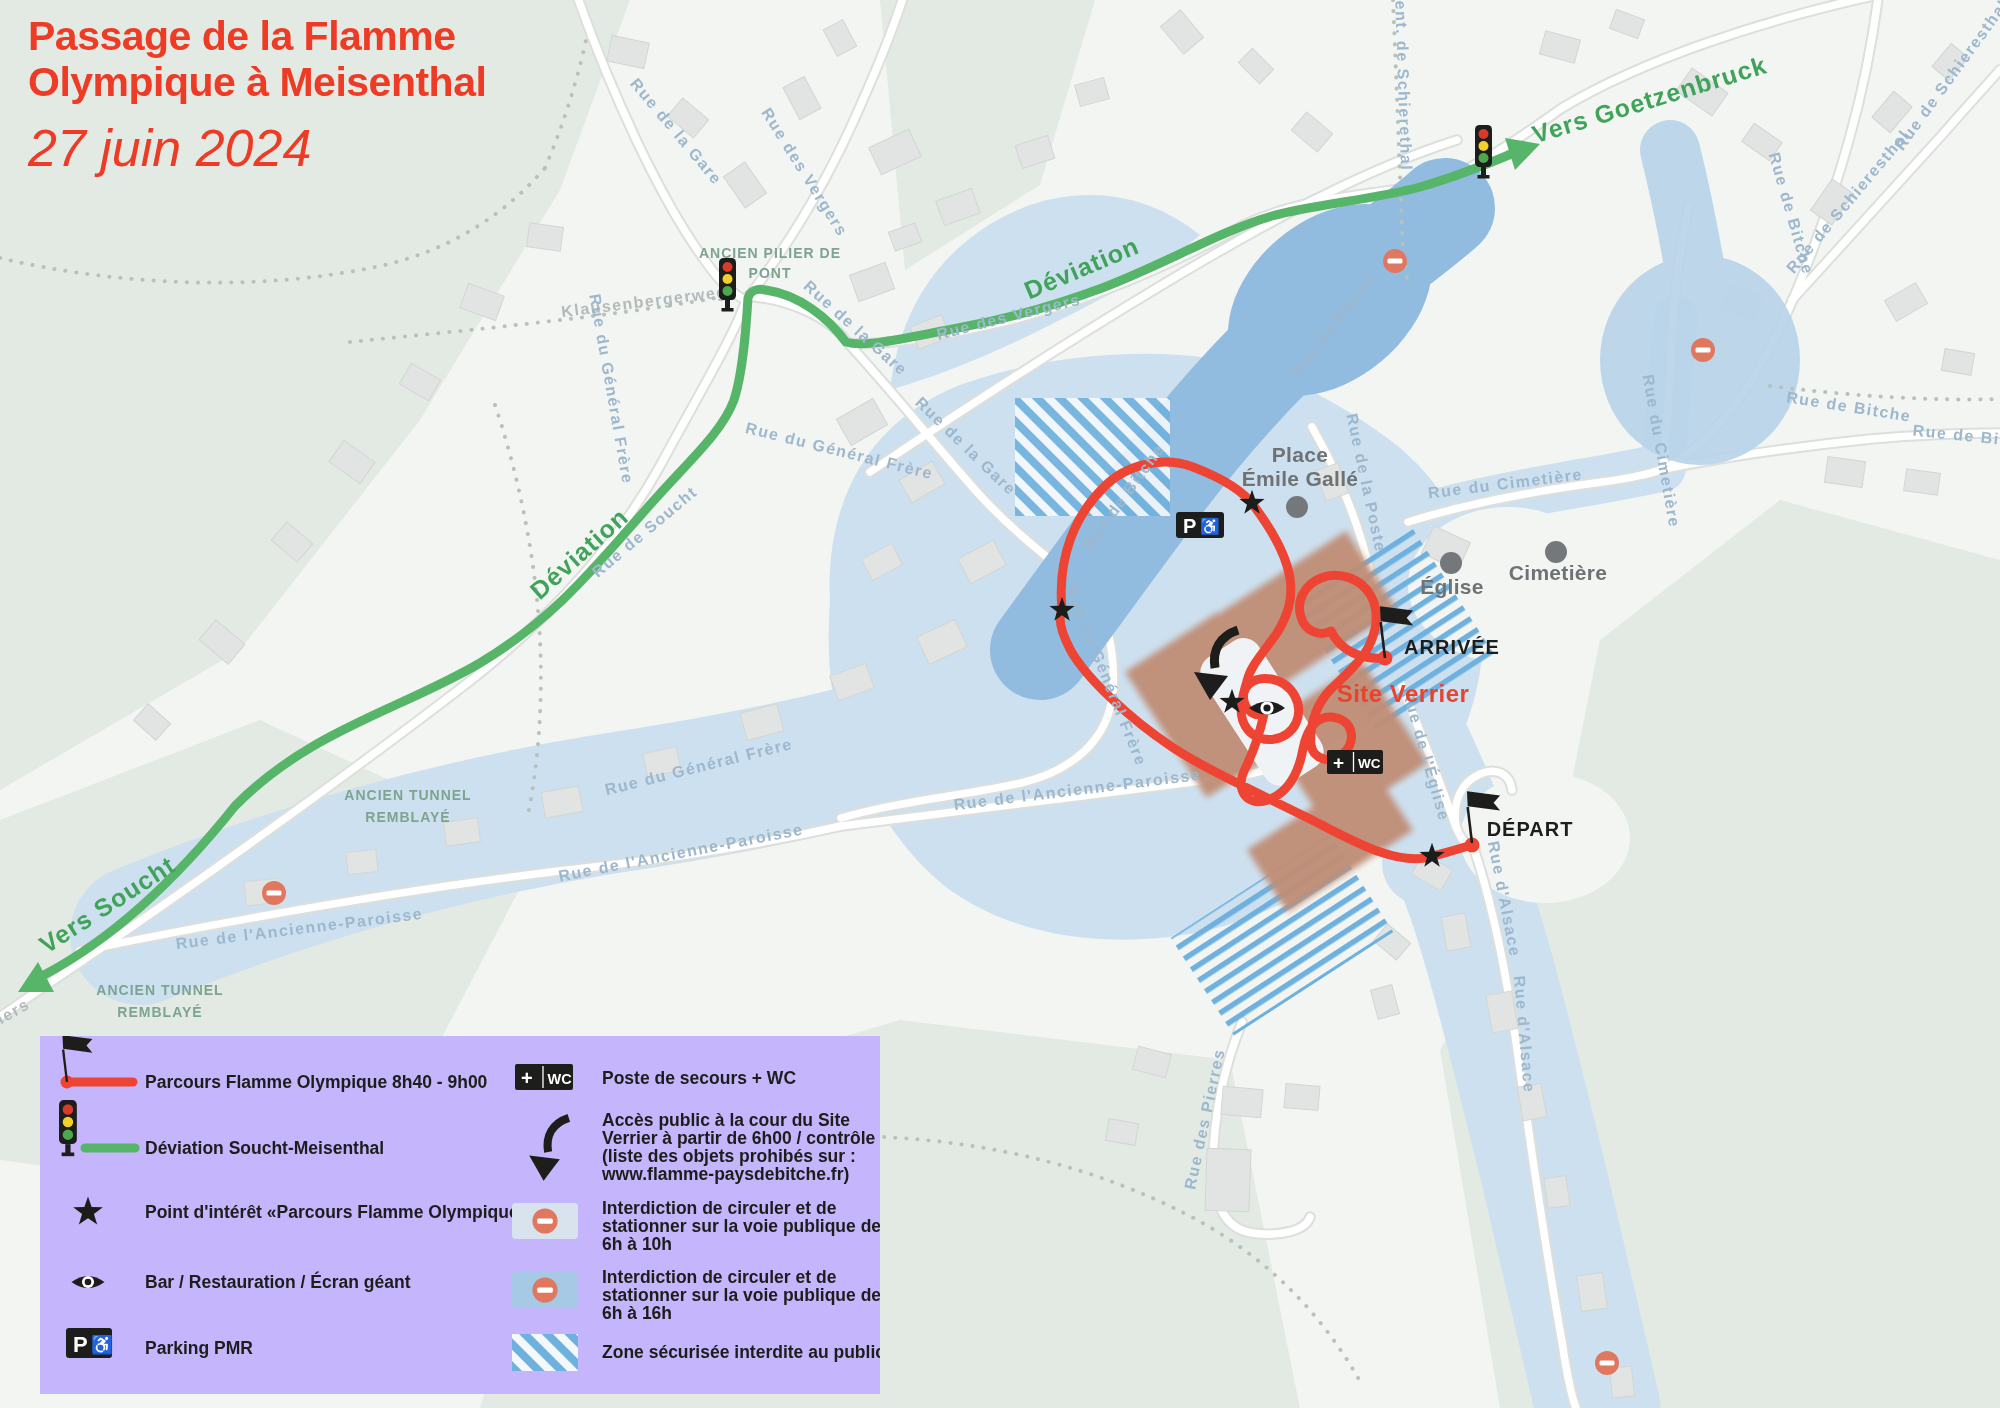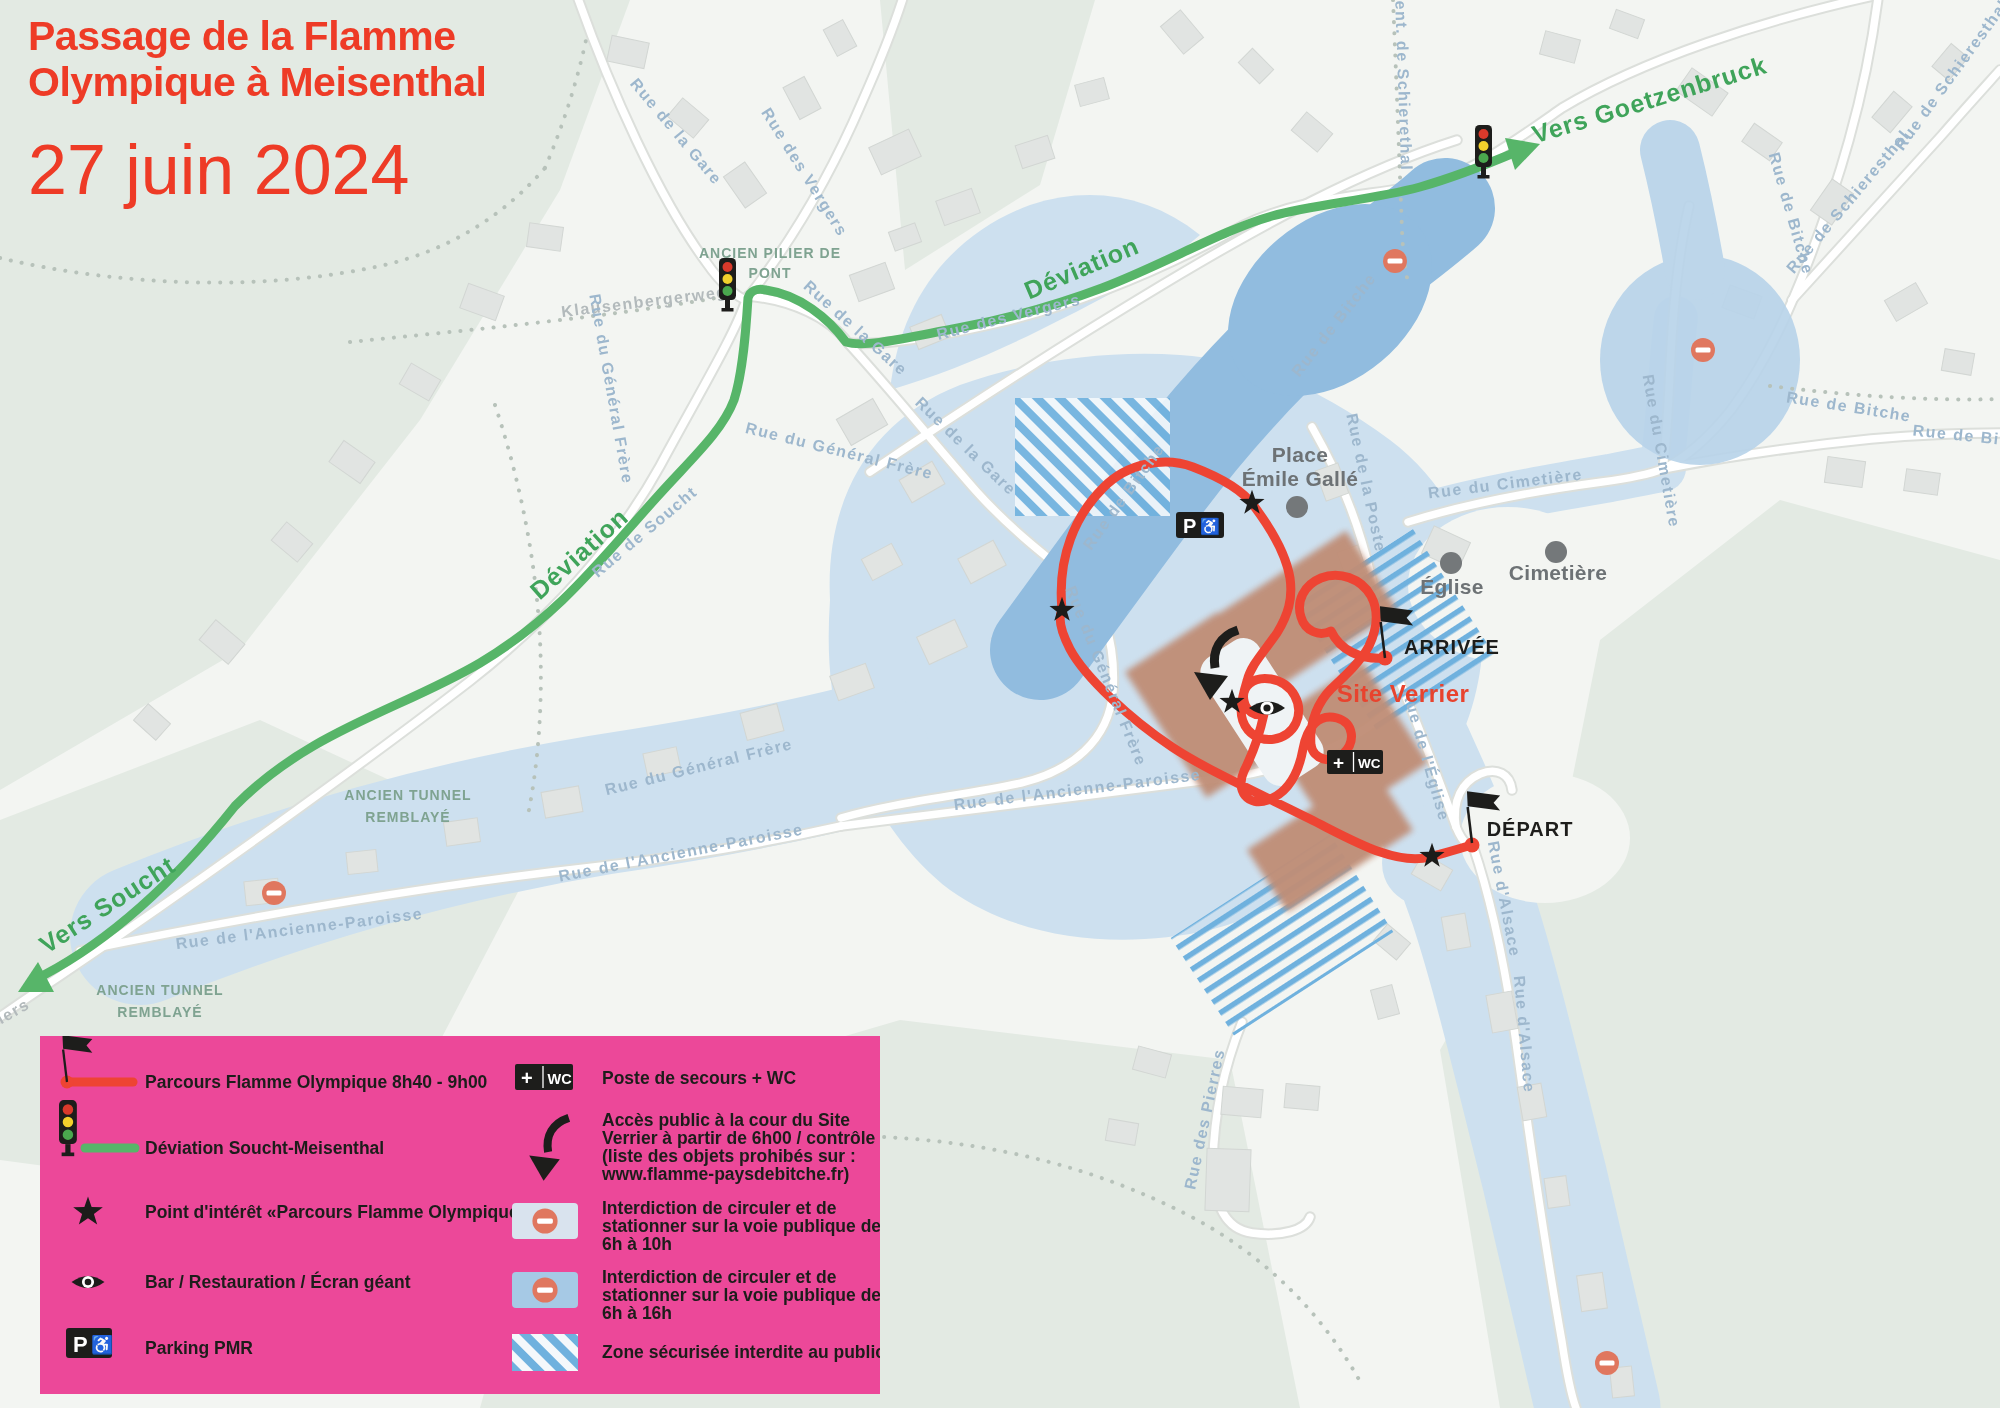--- a/index.html
+++ b/index.html
@@ -15,22 +15,22 @@
   .st{font-size:16px;font-weight:bold;fill:#9db7cd;letter-spacing:1.5px;text-anchor:middle;}
   .stg{fill:#b3babc;}
   .caps{font-size:14px;font-weight:bold;fill:#7fa391;letter-spacing:1px;text-anchor:middle;}
   .dir{font-size:25px;font-weight:bold;fill:#3fa45a;letter-spacing:1px;text-anchor:middle;}
   .poi{font-size:21px;font-weight:bold;fill:#6d7275;letter-spacing:.3px;text-anchor:middle;}
   .big{font-size:20px;font-weight:bold;fill:#1d1d1b;letter-spacing:1px;text-anchor:middle;}
   .site-lbl{font-size:24px;font-weight:bold;fill:#e8432e;letter-spacing:.5px;text-anchor:middle;}
   .badge-txt{fill:#fff;font-weight:bold;}
   #title{position:absolute;left:28px;top:14px;color:#ee3b26;}
   #title .t1{font-size:41px;font-weight:bold;line-height:1.12;letter-spacing:-0.5px;}
-  #title .t2{font-size:70px;font-weight:normal;margin-top:24px;}
-  #legend{position:absolute;left:40px;top:1036px;width:840px;height:358px;background:#ec4899;}
+  #title .t2{font-size:52px;font-weight:normal;margin-top:12px;font-style:italic;}
+  #legend{position:absolute;left:40px;top:1036px;width:840px;height:358px;background:#c4b5fd;}
   .lt{font-size:17.5px;font-weight:bold;fill:#1d1d1b;}
 </style>
 </head>
 <body>
 
 <div id="poster">
 
 <svg width="2000" height="1408" viewBox="0 0 2000 1408" xmlns="http://www.w3.org/2000/svg">
   <defs>
     <pattern id="diagL" width="16" height="16" patternUnits="userSpaceOnUse" patternTransform="rotate(-45)">

